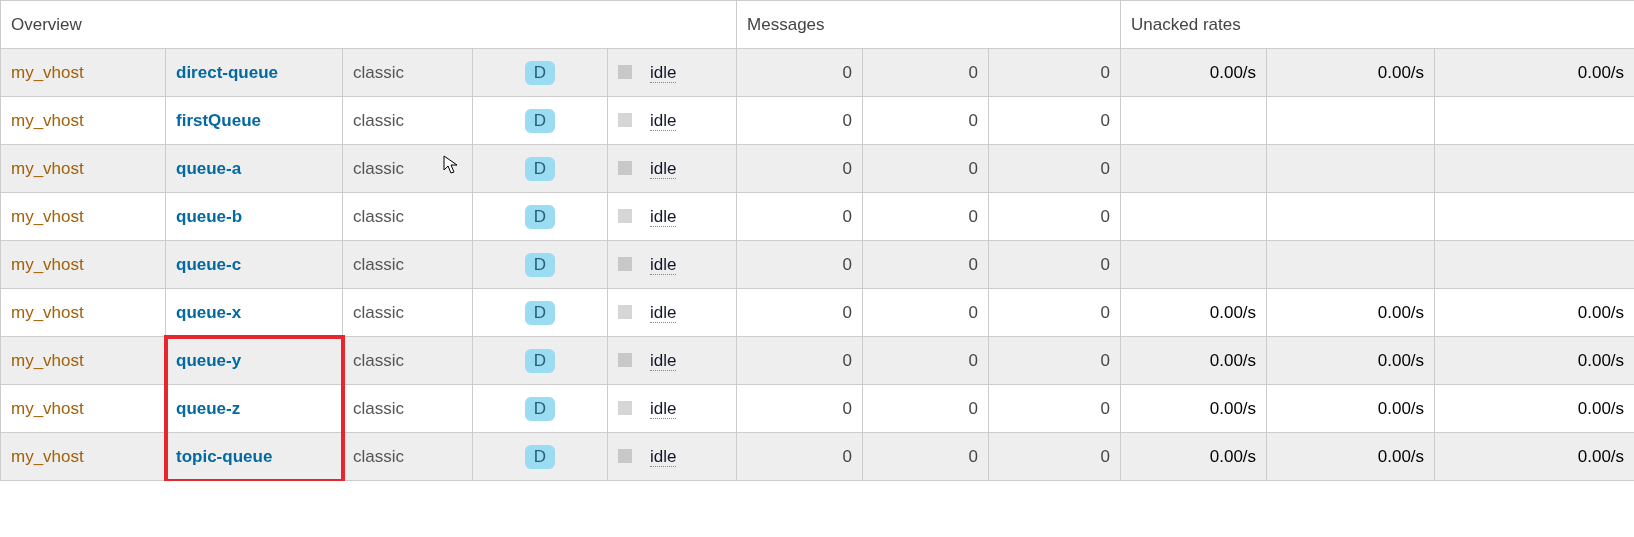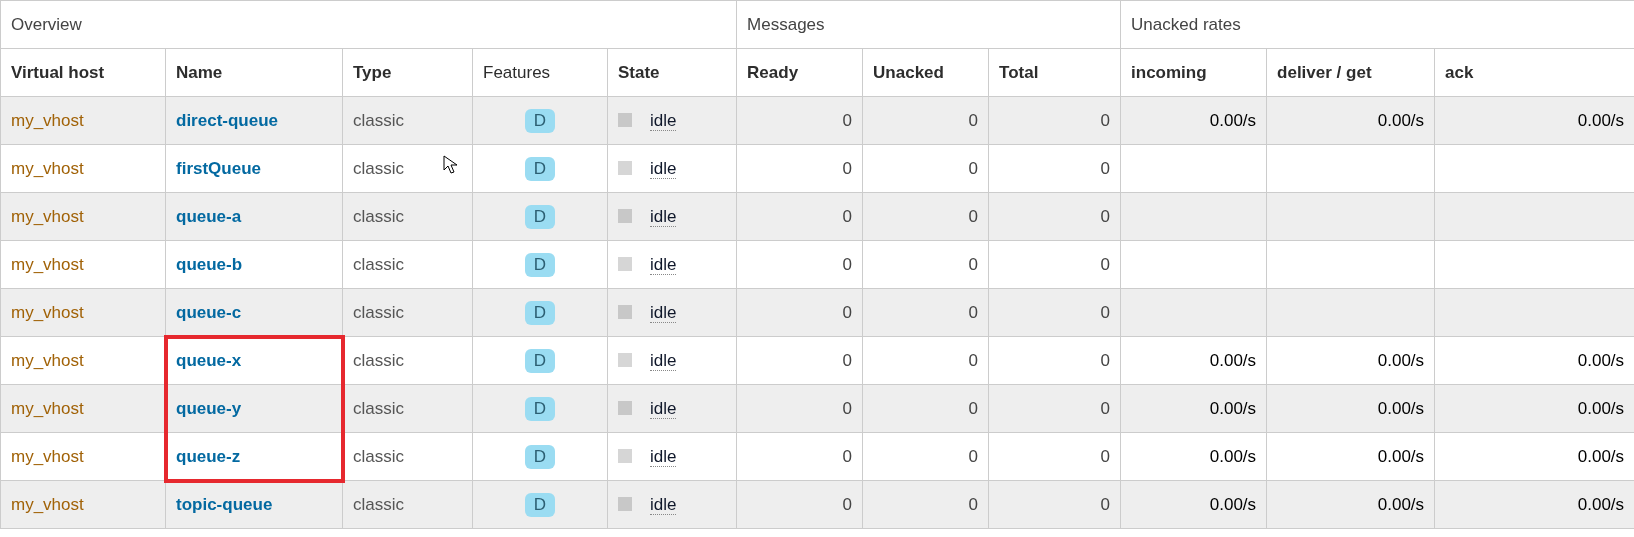--- a/index.html
+++ b/index.html
@@ -101,33 +101,20 @@
     <col style="width:146px">
     <col style="width:168px">
     <col style="width:200px">
   </colgroup>
   <thead>
     <tr class="group-header">
       <th colspan="5">Overview</th>
       <th colspan="3">Messages</th>
       <th colspan="3">Unacked rates</th>
     </tr>
-    <tr class="col-header">
-      <th>Virtual host</th>
-      <th>Name</th>
-      <th>Type</th>
-      <th style="font-weight:normal;">Features</th>
-      <th>State</th>
-      <th>Ready</th>
-      <th>Unacked</th>
-      <th>Total</th>
-      <th>incoming</th>
-      <th>deliver / get</th>
-      <th>ack</th>
-    </tr>
   </thead>
   <tbody id="rows">
         <tr class="odd">
           <td class="vhost">my_vhost</td>
           <td class="name">direct-queue</td>
           <td class="type">classic</td>
           <td class="features"><span class="badge">D</span></td>
           <td><span class="state-indicator"></span><span class="state-text">idle</span></td>
           <td class="numeric">0</td>
           <td class="numeric">0</td>

